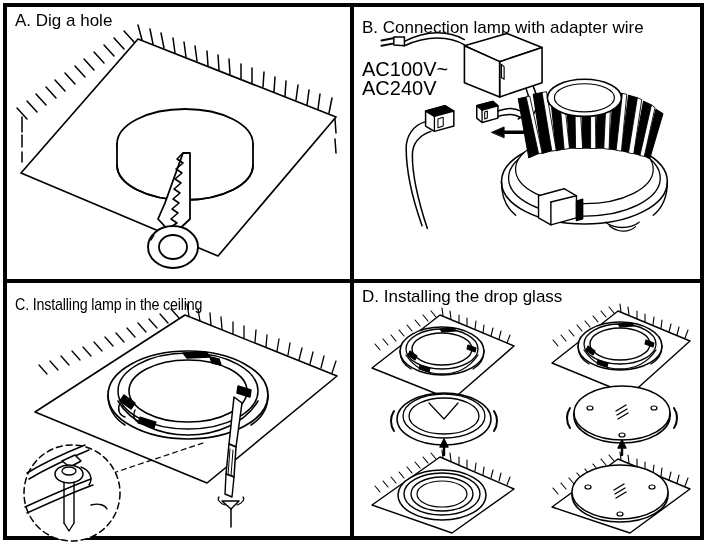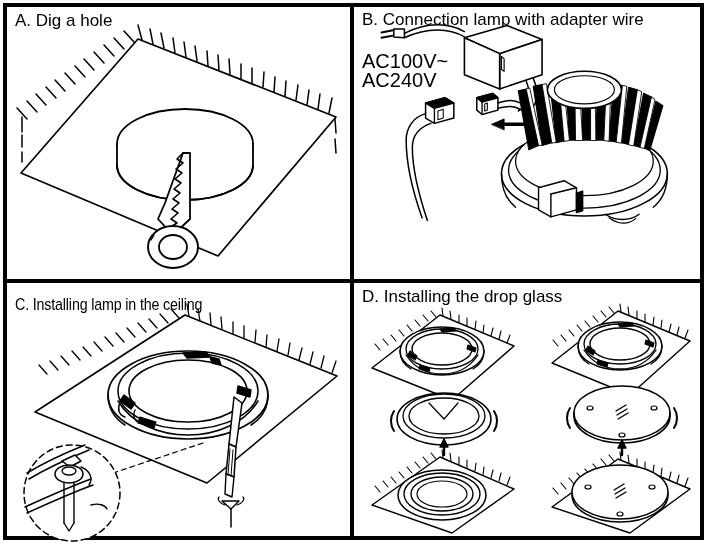--- a/index.html
+++ b/index.html
@@ -38,21 +38,21 @@
     left: 5px; top: 279px;
     width: 697px; height: 4px;
     background: #000;
   }
   .panel {
     position: absolute;
     box-sizing: border-box;
     overflow: hidden;
   }
   #panel-a { left: 7px;   top: 7px;   width: 343px; height: 272px; padding-left: 10px; }
-  #panel-b { left: 354px; top: 6px;   width: 347px; height: 240px; padding-left: 24px; }
+  #panel-b { left: 354px; top: 14px;   width: 347px; height: 240px; padding-left: 24px; }
   #panel-c { left: 7px;   top: 283px; width: 343px; height: 255px; margin-top: 8px; }
   #panel-d { left: 354px; top: 283px; width: 347px; height: 255px; padding-left: 39px; }
 
   .panel-title {
     position: absolute;
     left: 8px;
     top: 4px;
     font-size: 17px;
     line-height: 19px;
     color: #000;

